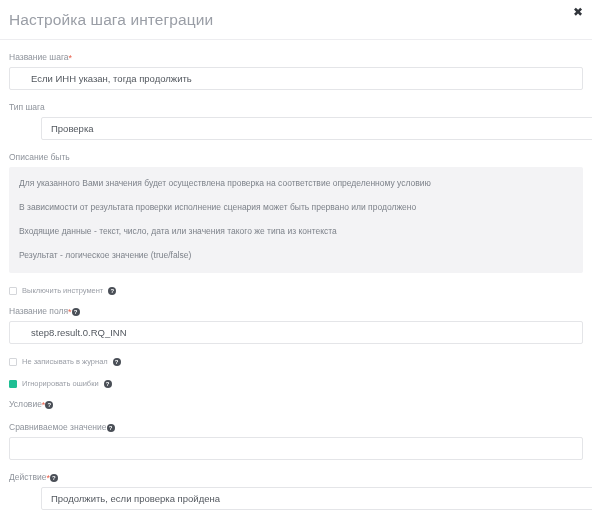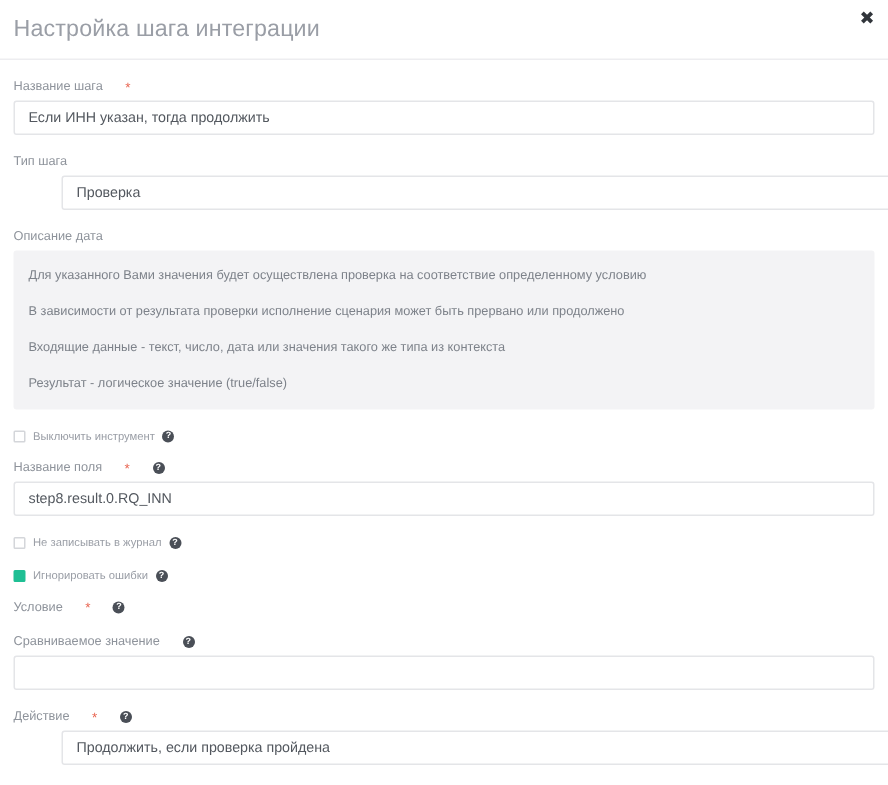--- a/index.html
+++ b/index.html
@@ -65,21 +65,21 @@
     margin-top: 12px;
   }
   .field.tight { margin-top: 11px; }
 
   .field-label {
     font-size: 8.5px;
     color: #8e939b;
     line-height: 11px;
     display: flex;
     align-items: center;
-    gap: 15px;
+    gap: 0;
     margin-bottom: 4px;
     white-space: nowrap;
   }
   .req {
     color: #e8604c;
     font-size: 9px;
     line-height: 9px;
     position: relative;
     top: 1px;
   }
@@ -99,21 +99,21 @@
     cursor: pointer;
   }
 
   .text-input {
     width: 100%;
     height: 23px;
     box-sizing: border-box;
     border: 1px solid #e4e5e8;
     background: #ffffff;
     border-radius: 2px;
-    padding: 0 9px;
+    padding: 0 21px;
     font-size: 9.5px;
     color: #53585f;
     font-family: inherit;
     outline: none;
   }
   .text-input::placeholder { color: #b9bcc2; }
 
   .select-wrap {
     position: relative;
     width: 100%;
@@ -227,21 +227,21 @@
         <span class="chevron">
           <svg viewBox="0 0 8 8" width="8" height="8">
               <path d="M1 2.6 L4 5.4 L7 2.6" fill="none" stroke="#c3c6cb" stroke-width="1"></path>
             </svg>
         </span>
       </div>
     </div>
 
     <div class="field">
       <div class="field-label">
-        <span>Описание дата</span>
+        <span>Описание быть</span>
       </div>
       <div class="desc-panel">
         <p class="desc-line">Для указанного Вами значения будет осуществлена проверка на соответствие определенному условию</p>
         <p class="desc-line">В зависимости от результата проверки исполнение сценария может быть прервано или продолжено</p>
         <p class="desc-line">Входящие данные - текст, число, дата или значения такого же типа из контекста</p>
         <p class="desc-line">Результат - логическое значение (true/false)</p>
       </div>
     </div>
 
     <div class="check-row">

